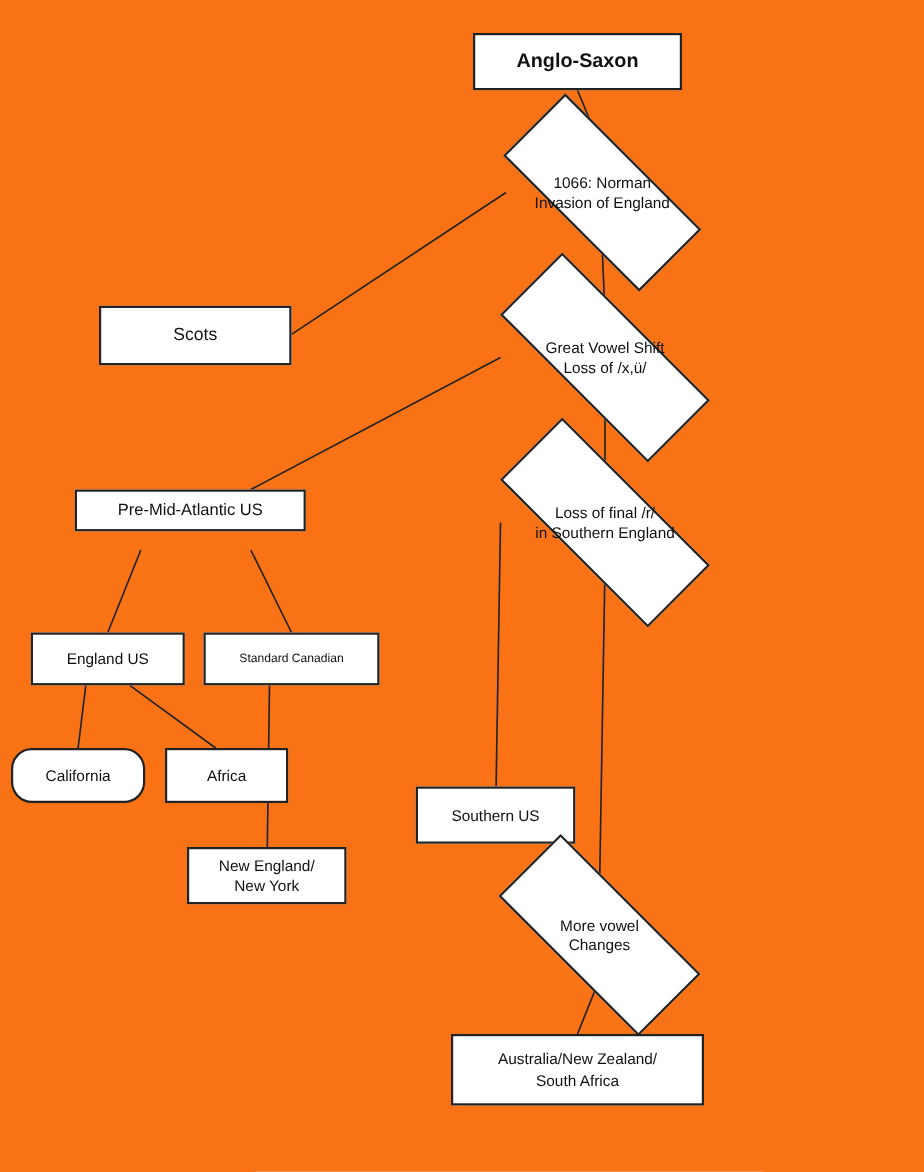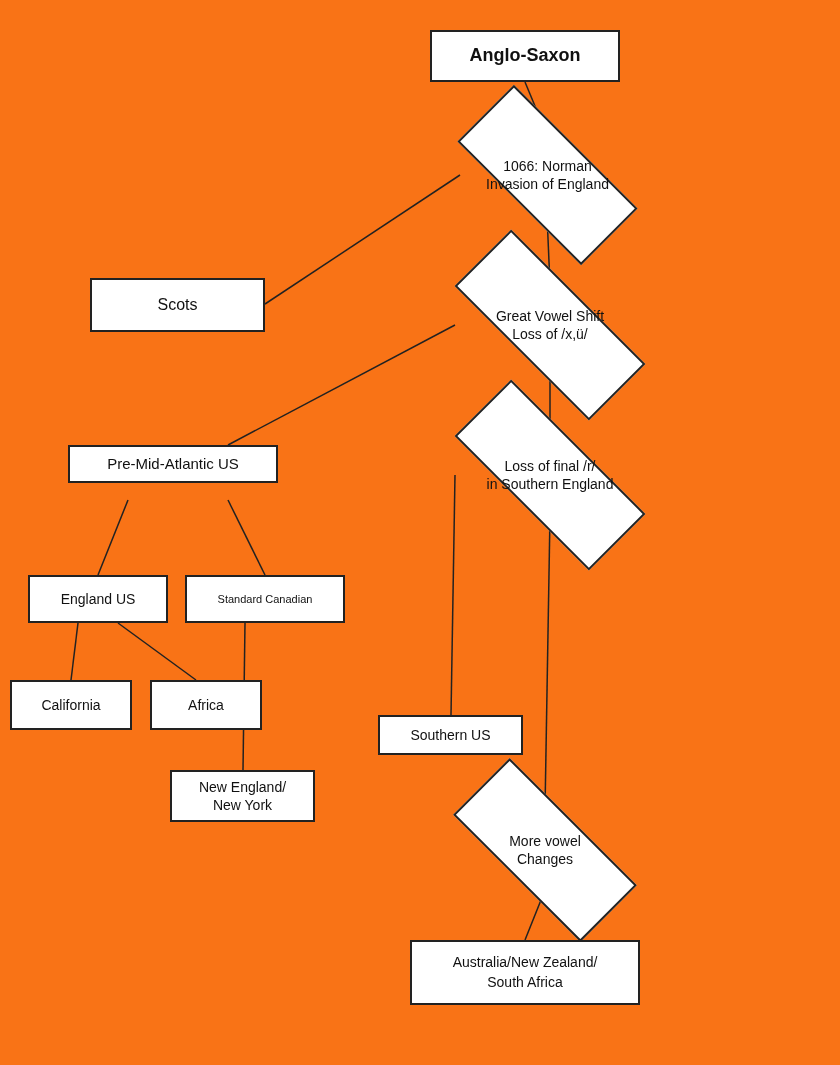--- a/index.html
+++ b/index.html
@@ -112,27 +112,27 @@
 
   <div class="node-diamond" style="left:455px; top:435px; width:190px; height:80px;">
     <div class="diamond-inner"></div>
     <div class="diamond-text">Loss of final /r/<br>in Southern England</div>
   </div>
 
   <div class="node-rect" style="left:28px; top:575px; width:140px; height:48px; font-size:14px;">England US</div>
 
   <div class="node-rect" style="left:185px; top:575px; width:160px; height:48px; font-size:11px;">Standard Canadian</div>
 
-  <div class="node-rect" style="left:10px; top:680px; width:122px; height:50px; font-size:14px;">California</div>
+  <div class="node-rect" style="left:10px; top:680px; width:122px; height:50px; font-size:14px;border-radius:19px;">California</div>
 
   <div class="node-rect" style="left:150px; top:680px; width:112px; height:50px; font-size:14px;">Africa</div>
 
   <div class="node-rect" style="left:170px; top:770px; width:145px; height:52px; font-size:14px; line-height:1.3;">New England/<br>New York</div>
 
-  <div class="node-rect" style="left:378px; top:715px; width:145px; height:40px; font-size:14px;">Southern US</div>
+  <div class="node-rect" style="left:378px; top:715px; width:145px; height:52px; font-size:14px;">Southern US</div>
 
   <div class="node-diamond" style="left:455px; top:810px; width:180px; height:80px;">
     <div class="diamond-inner"></div>
     <div class="diamond-text">More vowel<br>Changes</div>
   </div>
 
   <div class="node-rect" style="left:410px; top:940px; width:230px; height:65px; font-size:14px; line-height:1.4;">Australia/New Zealand/<br>South Africa</div>
 
 </div>
 

